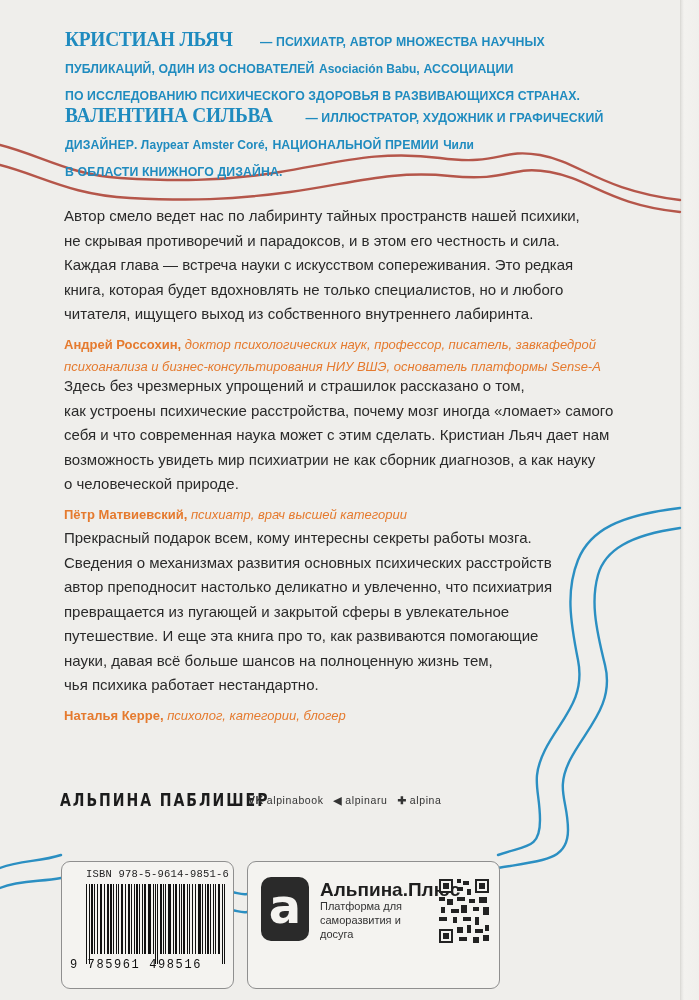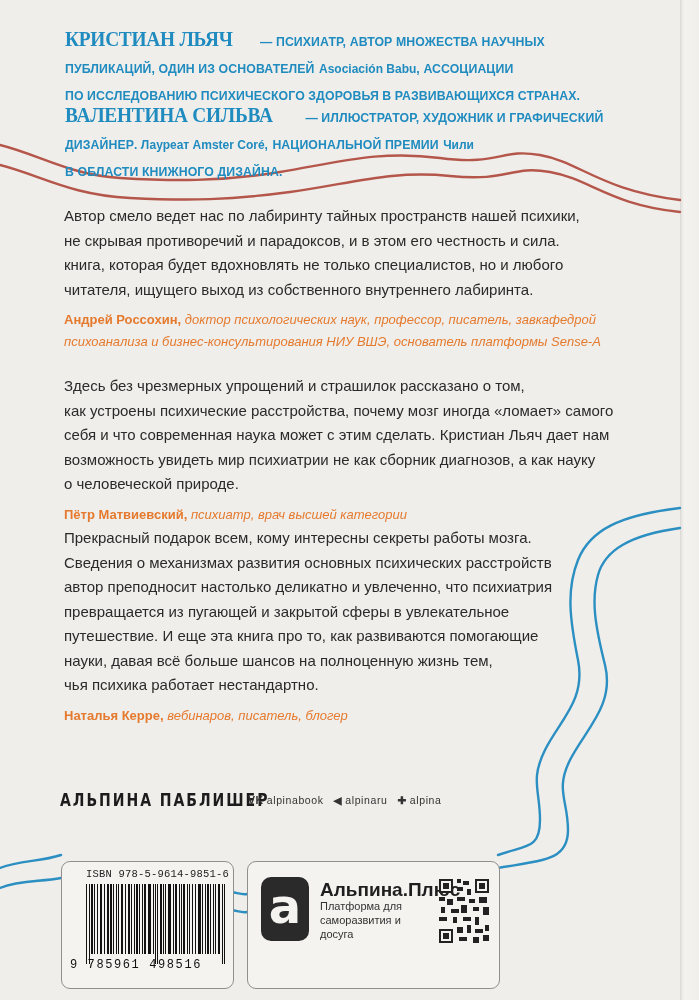--- a/index.html
+++ b/index.html
@@ -110,20 +110,21 @@
     <span class="big">Чили</span>
   </p>
   <p>
     <span class="small">в области книжного дизайна.</span>
   </p>
 </div>
 
 <div class="quote" style="top:204px;">
   <p>Автор смело ведет нас по лабиринту тайных пространств нашей психики,</p>
   <p>не скрывая противоречий и парадоксов, и в этом его честность и сила.</p>
+  <p>Каждая глава — встреча науки с искусством сопереживания. Это редкая</p>
   <p>книга, которая будет вдохновлять не только специалистов, но и любого</p>
   <p>читателя, ищущего выход из собственного внутреннего лабиринта.</p>
   <div class="attrib">
     <span class="who">Андрей Россохин,</span>
     <span class="role">доктор психологических наук, профессор, писатель, завкафедрой</span><br>
     <span class="role">психоанализа и бизнес-консультирования НИУ ВШЭ, основатель платформы Sense-A</span>
   </div>
 </div>
 
 <div class="quote" style="top:374px;">
@@ -141,21 +142,21 @@
 <div class="quote" style="top:526px;">
   <p>Прекрасный подарок всем, кому интересны секреты работы мозга.</p>
   <p>Сведения о механизмах развития основных психических расстройств</p>
   <p>автор преподносит настолько деликатно и увлеченно, что психиатрия</p>
   <p>превращается из пугающей и закрытой сферы в увлекательное</p>
   <p>путешествие. И еще эта книга про то, как развиваются помогающие</p>
   <p>науки, давая всё больше шансов на полноценную жизнь тем,</p>
   <p>чья психика работает нестандартно.</p>
   <div class="attrib">
     <span class="who">Наталья Керре,</span>
-    <span class="role">вебинаров, писатель, блогер</span>
+    <span class="role">психолог, категории, блогер</span>
   </div>
 </div>
 
 <div class="publisher">АЛЬПИНА ПАБЛИШЕР</div>
 <div class="socials">
   <div>
     <span class="ic">VK</span><span>alpinabook</span>
   </div>
   <div>
     <span class="ic">◀</span><span>alpinaru</span>

